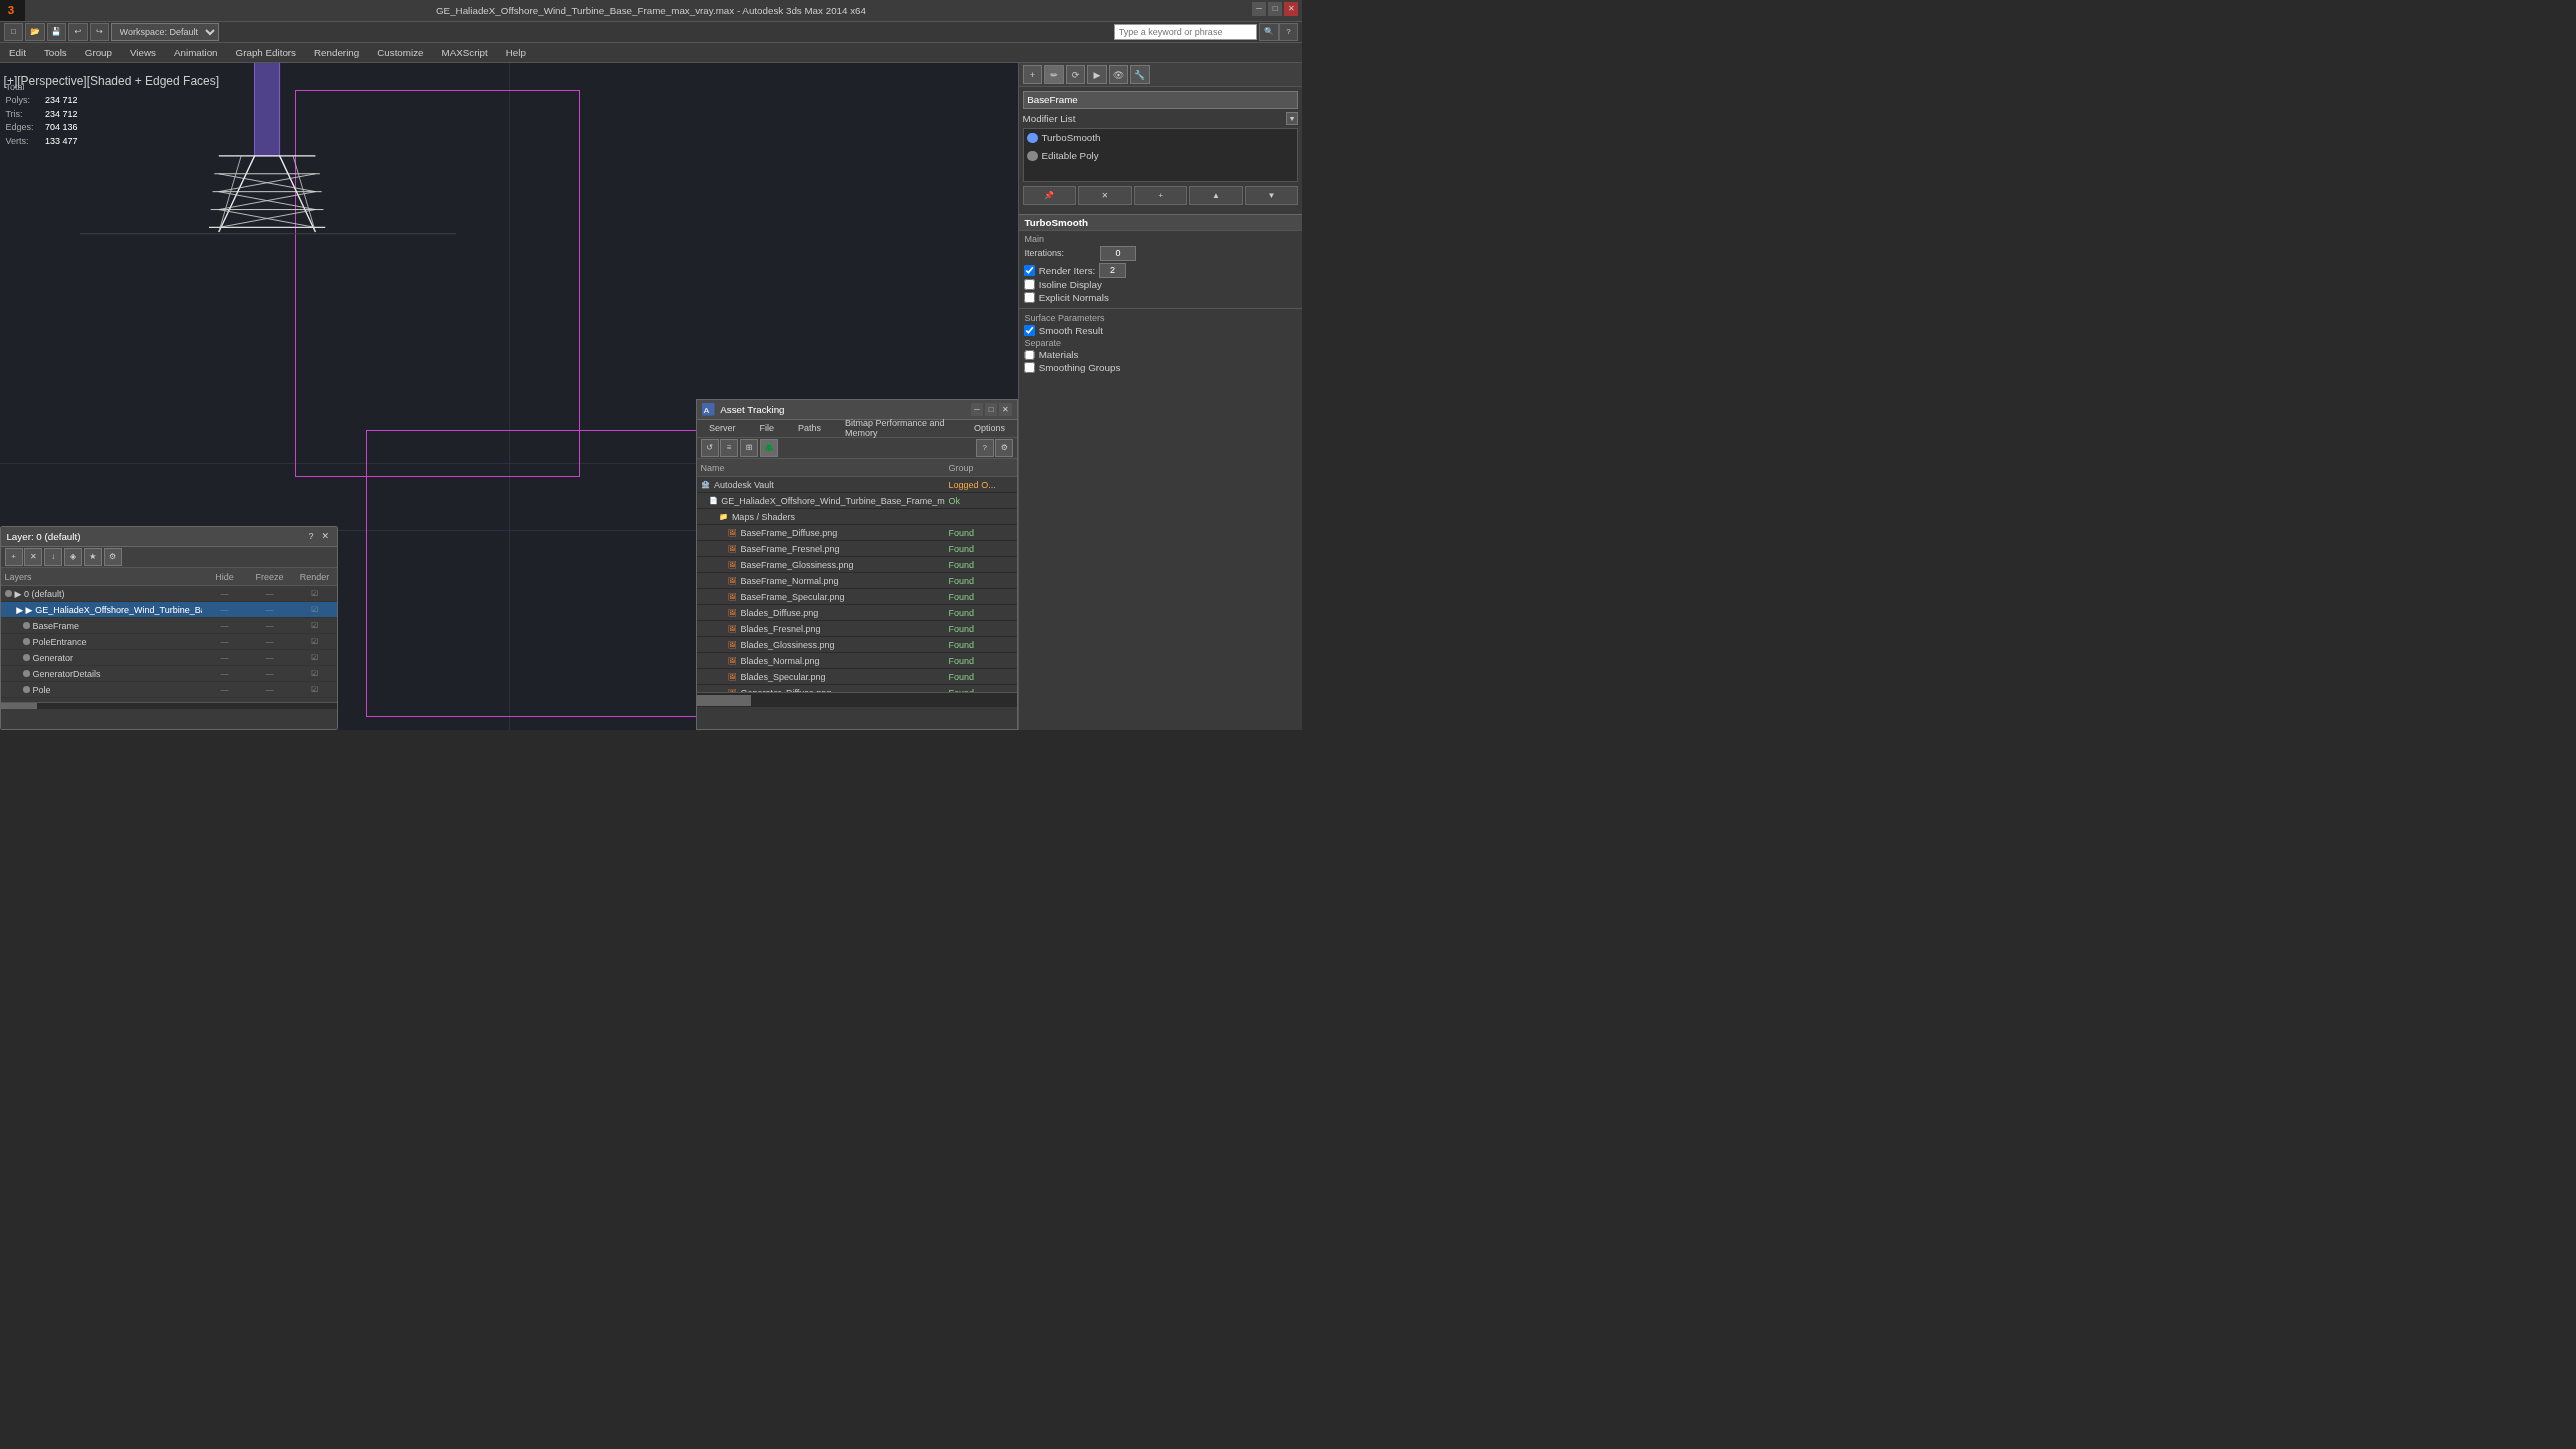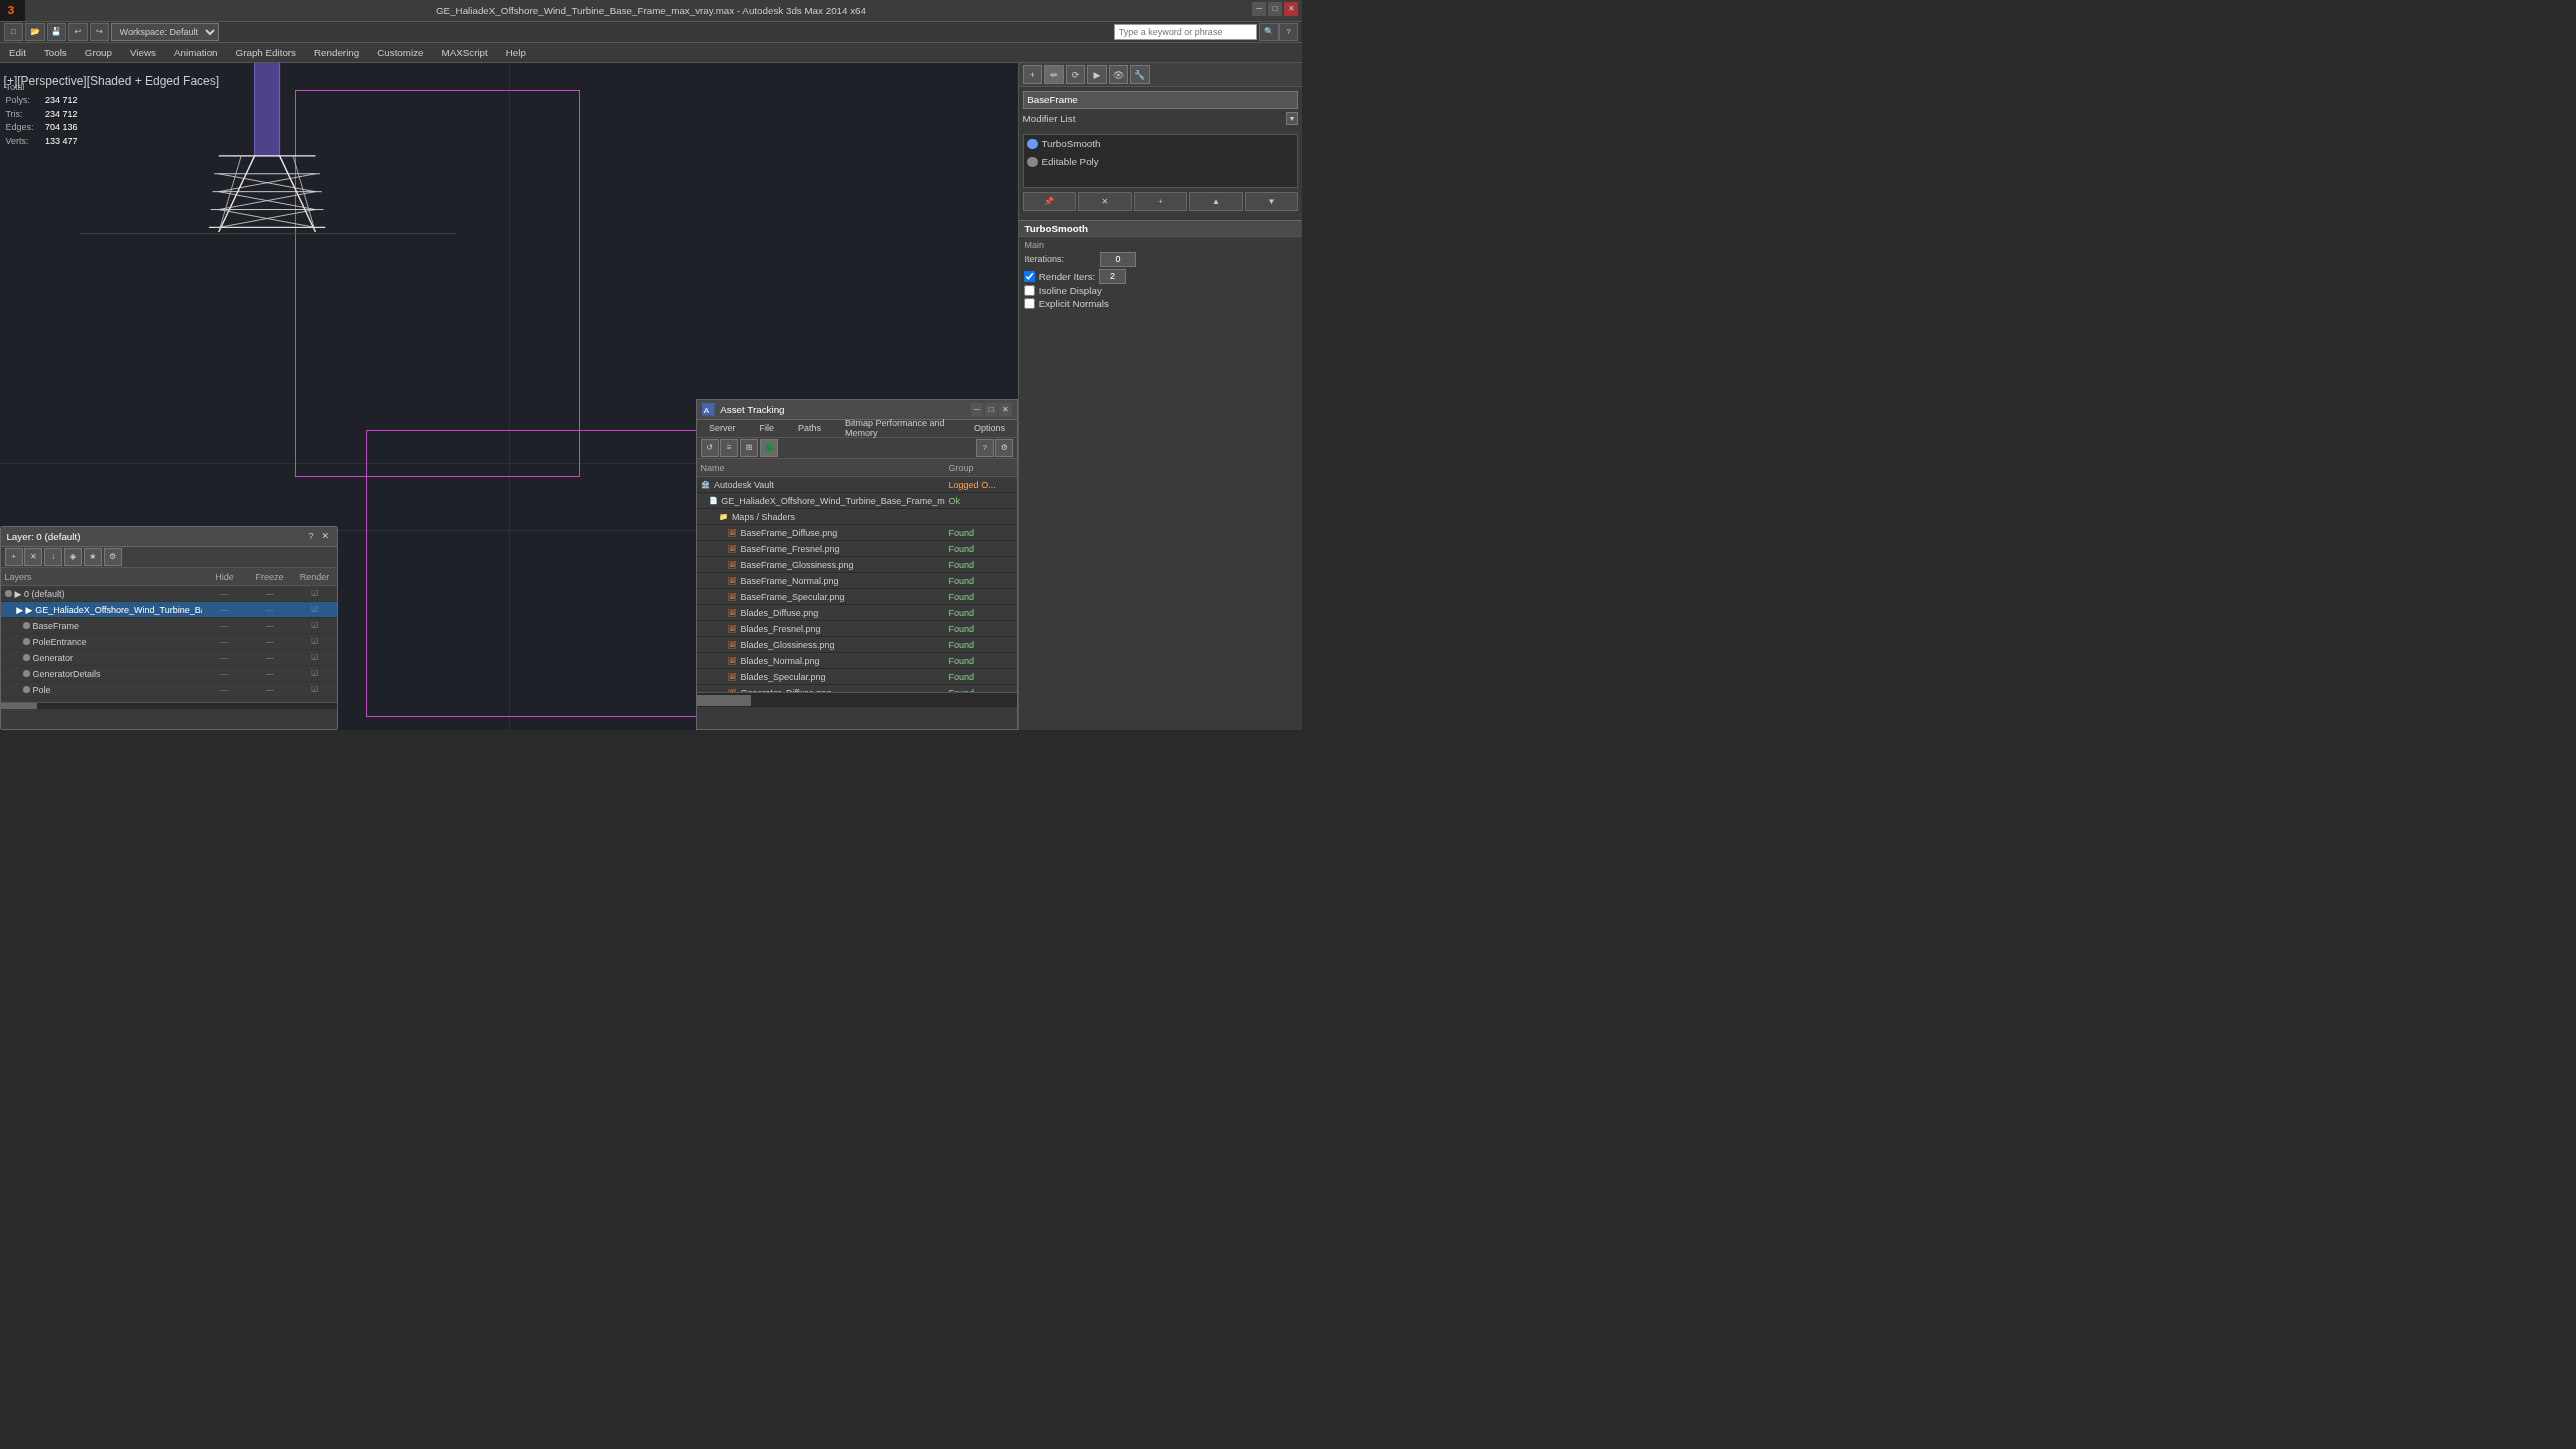--- a/index.html
+++ b/index.html
@@ -225,21 +225,21 @@
       border: 0.9px solid #777;
       color: #fff;
       font-size: 9.8px;
       padding: 0 3.6px;
       margin-bottom: 3.6px;
     }
     #modifier-list-header {
       display: flex;
       align-items: center;
       justify-content: space-between;
-      margin-bottom: 9px;
+      margin-bottom: 3px;
     }
     #modifier-list-label {
       font-size: 9.8px;
       color: #ccc;
     }
     #modifier-list-dropdown {
       width: 12.5px; height: 12.5px;
       background: #555;
       border: 0.9px solid #777;
       display: flex; align-items: center; justify-content: center;
@@ -797,20 +797,40 @@
       <input type="checkbox" style="">
       <span>Isoline Display</span>
     </div>
 
     <div class="checkbox-row">
       <input type="checkbox" style="">
       <span>Explicit Normals</span>
     </div>
   </div>
 
+  <div class="section-group" style="border-top:0.9px solid #555;padding-top:3.6px;">
+    <div class="section-title">Surface Parameters</div>
+
+    <div class="checkbox-row">
+      <input type="checkbox" checked="" style="">
+      <span>Smooth Result</span>
+    </div>
+
+    <div class="section-title" style="margin-top:1.8px;">Separate</div>
+
+    <div class="checkbox-row">
+      <input type="checkbox" style="">
+      <span>Materials</span>
+    </div>
+
+    <div class="checkbox-row">
+      <input type="checkbox" style="">
+      <span>Smoothing Groups</span>
+    </div>
+  </div>
 
 </div>
 
 <div id="layers-panel">
   <div id="layers-titlebar">
     <span id="layers-title">Layer: 0 (default)</span>
     <div style="display:flex;gap:1.8px;">
       <button class="title-btn">?</button>
       <button class="title-btn">✕</button>
     </div>

